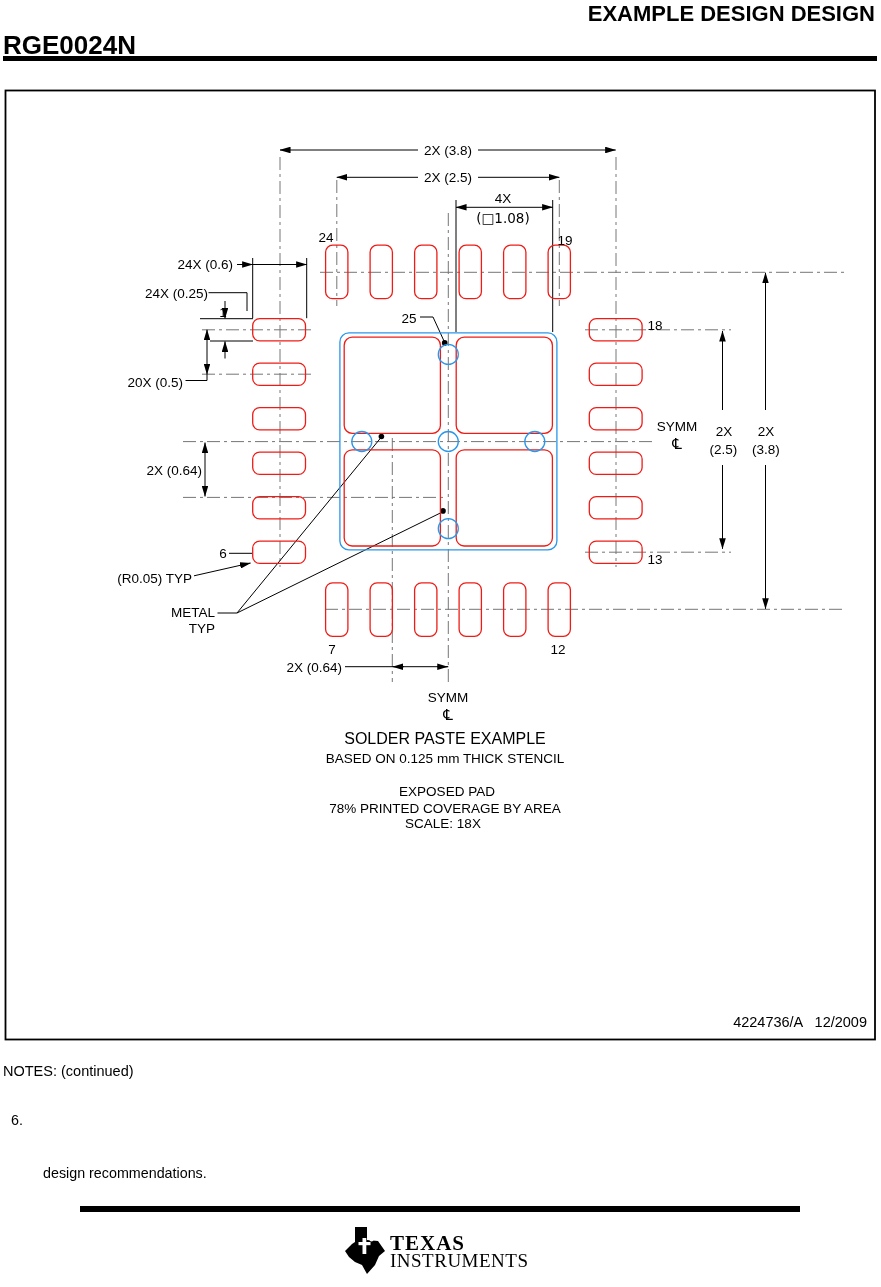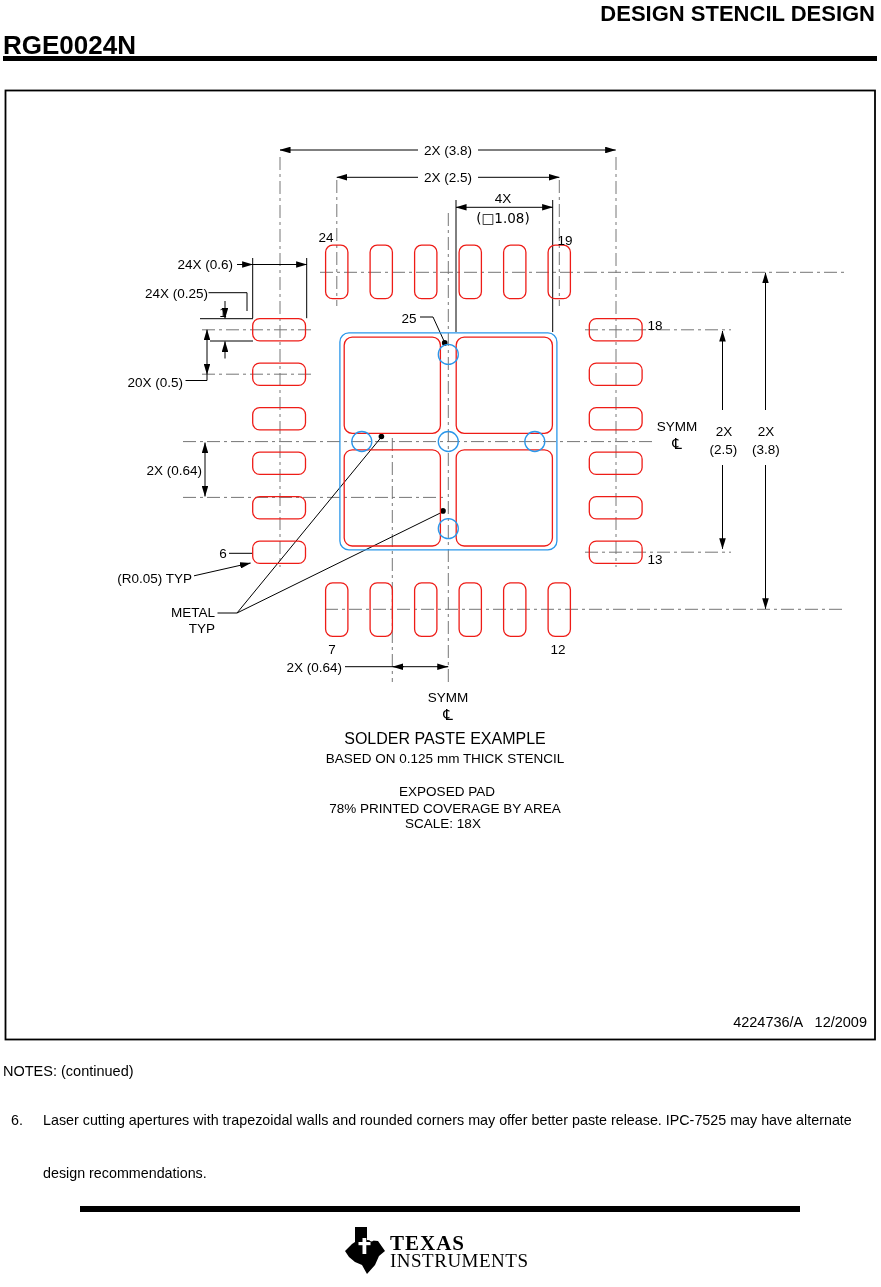--- a/index.html
+++ b/index.html
@@ -25,21 +25,21 @@
   svg text{font-family:"Liberation Sans",sans-serif;font-size:13.5px;fill:#000;}
   svg text.big{font-size:16px;}
   svg text.dv{font-family:"DejaVu Sans",sans-serif;}
   svg text.cl{font-family:"DejaVu Sans",sans-serif;font-size:15px;}
 </style>
 </head>
 <body>
 
 <div id="page">
 
-  <div class="abs hdr-title">DESIGN STENCIL DESIGN</div>
+  <div class="abs hdr-title">EXAMPLE DESIGN DESIGN</div>
   <div class="abs hdr-part">RGE0024N</div>
   <div class="abs hdr-rule"></div>
 
   <svg class="abs" style="top:0;left:0" width="881" height="1045" viewBox="0 0 881 1045">
     <defs>
       <marker id="arr" viewBox="0 0 10 6" refX="9.6" refY="3" markerWidth="11" markerHeight="6.6" orient="auto-start-reverse">
           <path d="M0 0 L10 3 L0 6 z" fill="#000"></path>
         </marker>
     </defs>
 
@@ -185,21 +185,20 @@
     <text x="445" y="762.5" text-anchor="middle">BASED ON 0.125 mm THICK STENCIL</text>
     <text x="447" y="796" text-anchor="middle">EXPOSED PAD</text>
     <text x="445" y="813" text-anchor="middle">78% PRINTED COVERAGE BY AREA</text>
     <text x="443" y="828" text-anchor="middle">SCALE: 18X</text>
   </svg>
 
   <div class="abs docnum">4224736/A   12/2009</div>
 
   <div class="abs notes-head">NOTES: (continued)</div>
   <div class="abs note-num">6.</div>
-  <div class="abs note-l1">Laser cutting apertures with trapezoidal walls and rounded corners may offer better paste release. IPC-7525 may have alternate</div>
   <div class="abs note-l2">design recommendations.</div>
 
   <div class="abs ftr-rule"></div>
   <svg class="abs" style="top:1227px;left:345px" width="40" height="48" viewBox="0 0 40 48">
     <path d="M10 0 L22 0 L22 13 L33 14 L40 24 L34 29 L30 38 L22 47 L17 38 L10 35 L4 30 L0 24 L7 17 L10 15 Z" fill="#000"></path>
     <rect x="17.5" y="11" width="3.8" height="16" fill="#fff"></rect>
     <rect x="13.5" y="15" width="12" height="3.2" fill="#fff"></rect>
     <circle cx="26.5" cy="12.5" r="2.1" fill="#fff"></circle>
   </svg>
   <div class="abs ti-texas">TEXAS</div>

